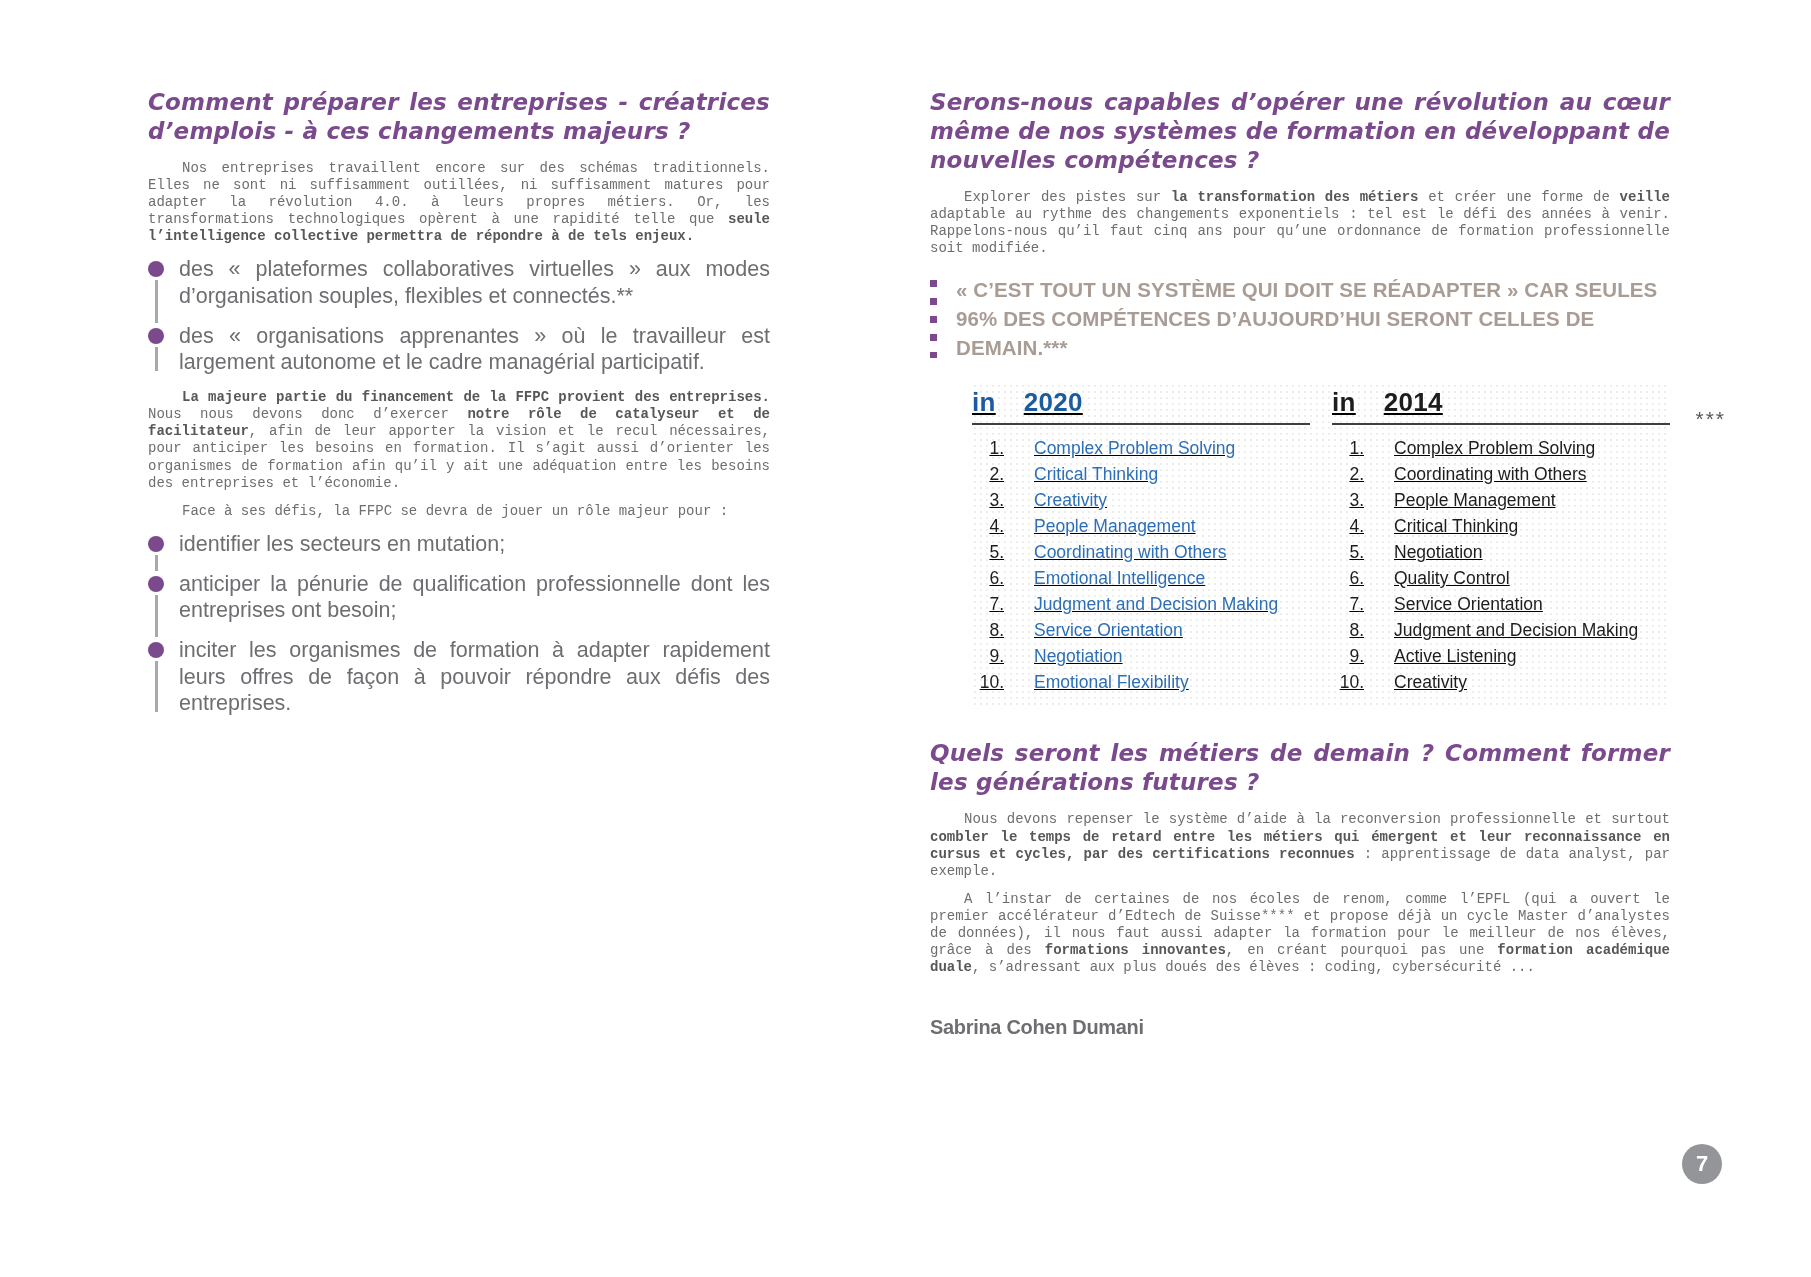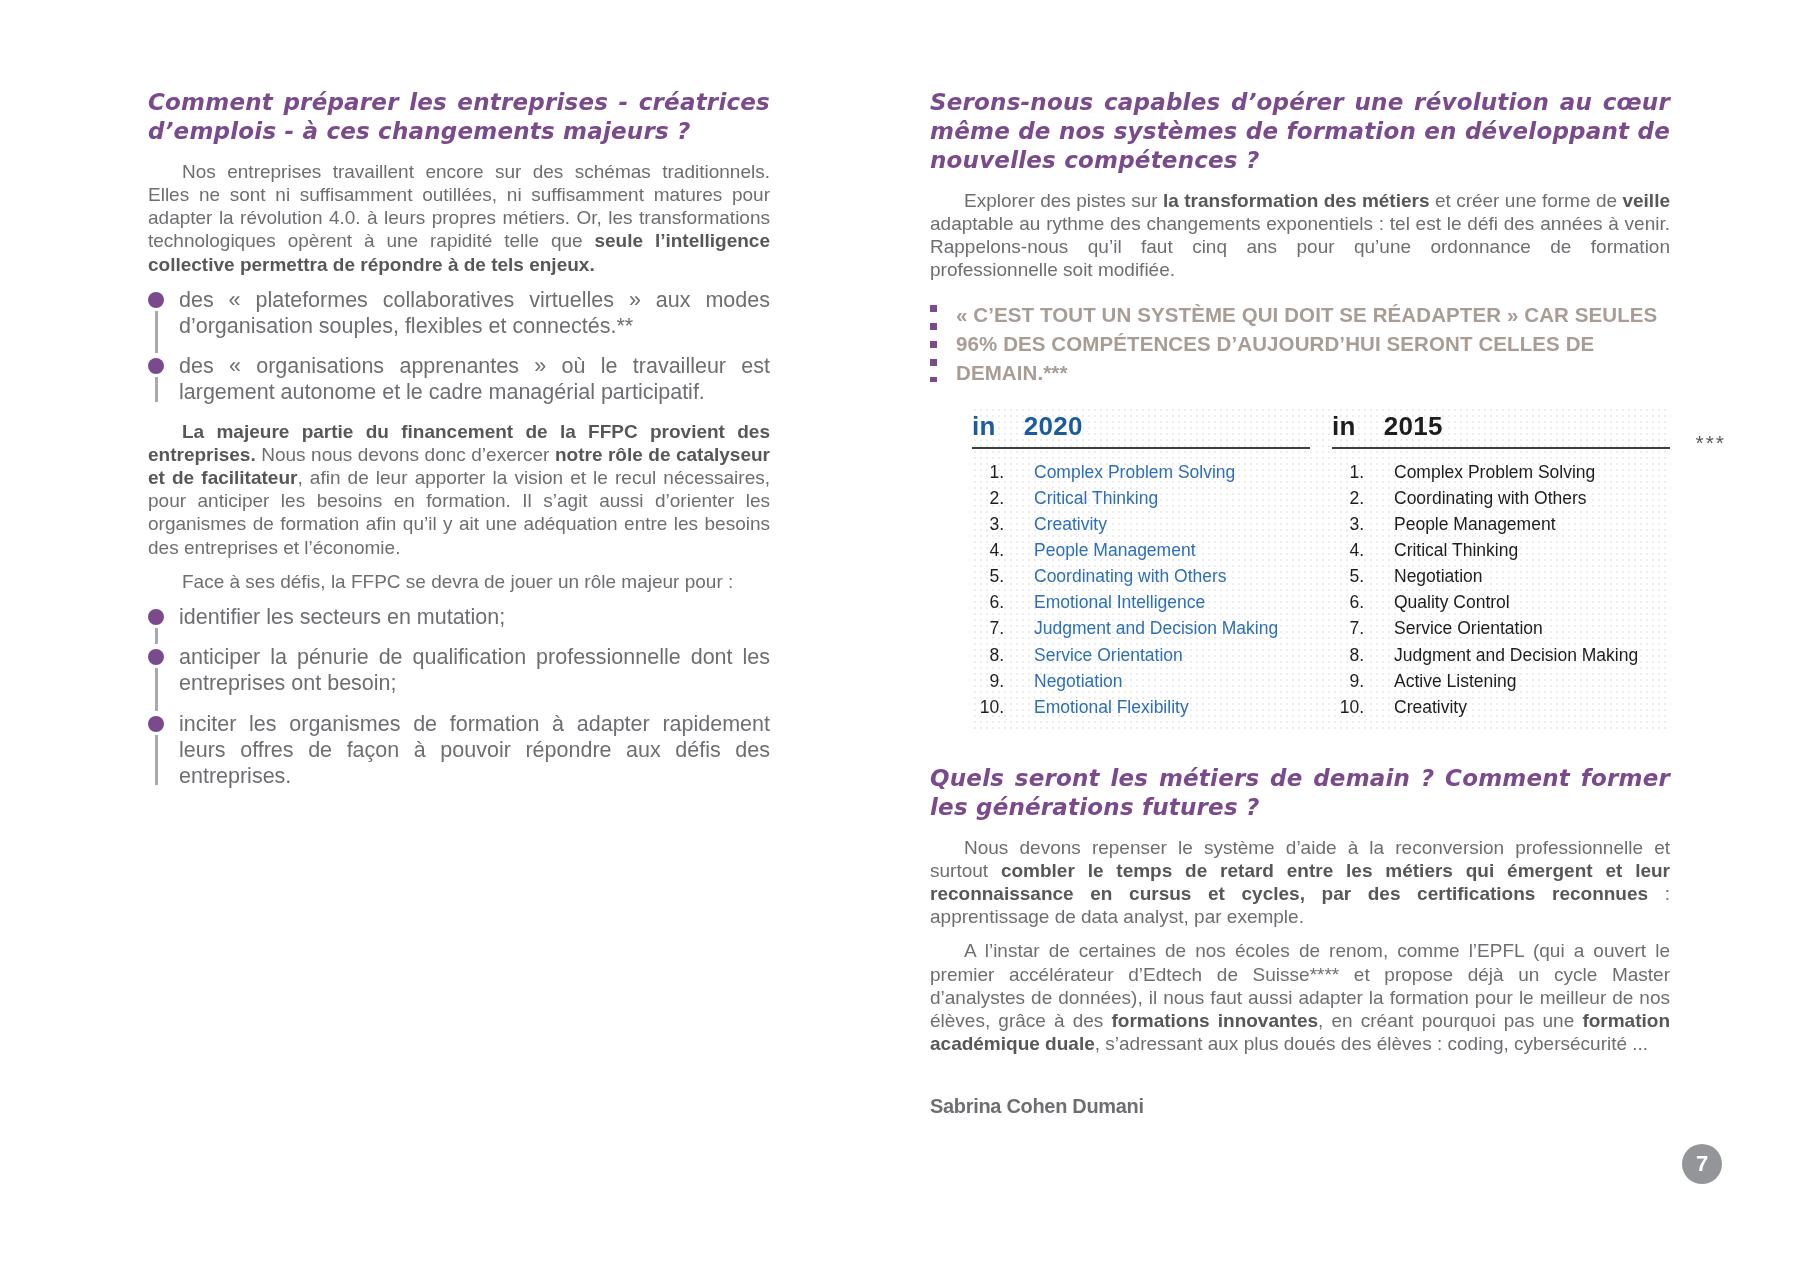--- a/index.html
+++ b/index.html
@@ -25,24 +25,25 @@
     font-size: 23px;
     line-height: 1.26;
     text-align: justify;
     margin: 32px 0 14px 0;
     letter-spacing: 0.2px;
   }
   .col h2.question:first-child { margin-top: 0; }
 
   p.body {
     color: var(--body);
-    font-size: 19px;
+    font-size: 14px;
     line-height: 1.22;
     text-align: justify;
     margin: 0 0 11px 0;
+    font-family: Liberation Mono, monospace;
   }
   p.body.indent { text-indent: 34px; }
   p.body strong { color: var(--body-bold); font-weight: bold; }
 
   ul.bullets { list-style: none; margin: 4px 0 8px 0; padding: 0; }
   ul.bullets li {
     position: relative;
     padding-left: 31px;
     margin-bottom: 14px;
     color: var(--body);
@@ -89,20 +90,21 @@
   }
 
   .skills {
     position: relative;
     display: flex;
     gap: 22px;
     margin: 20px 0 14px 42px;
     padding: 4px 0 10px 0;
     background-image: radial-gradient(#ededed 1px, transparent 1.3px);
     background-size: 6px 6px;
+    text-decoration: underline;
   }
   .skill-col { flex: 1 1 0; }
   .skill-header {
     display: flex;
     gap: 28px;
     font-weight: bold;
     font-size: 26px;
     padding-bottom: 5px;
     border-bottom: 2px solid #3f3f3f;
     letter-spacing: 0.3px;
@@ -212,21 +214,21 @@
             <li>Emotional Intelligence</li>
             <li>Judgment and Decision Making</li>
             <li>Service Orientation</li>
             <li>Negotiation</li>
             <li>Emotional Flexibility</li>
           </ol>
       </div>
       <div class="skill-col y2015">
         <div class="skill-header">
           <span>in</span>
-          <span>2015</span>
+          <span>2014</span>
         </div>
         <ol class="skill-list">
             <li>Complex Problem Solving</li>
             <li>Coordinating with Others</li>
             <li>People Management</li>
             <li>Critical Thinking</li>
             <li>Negotiation</li>
             <li>Quality Control</li>
             <li>Service Orientation</li>
             <li>Judgment and Decision Making</li>

